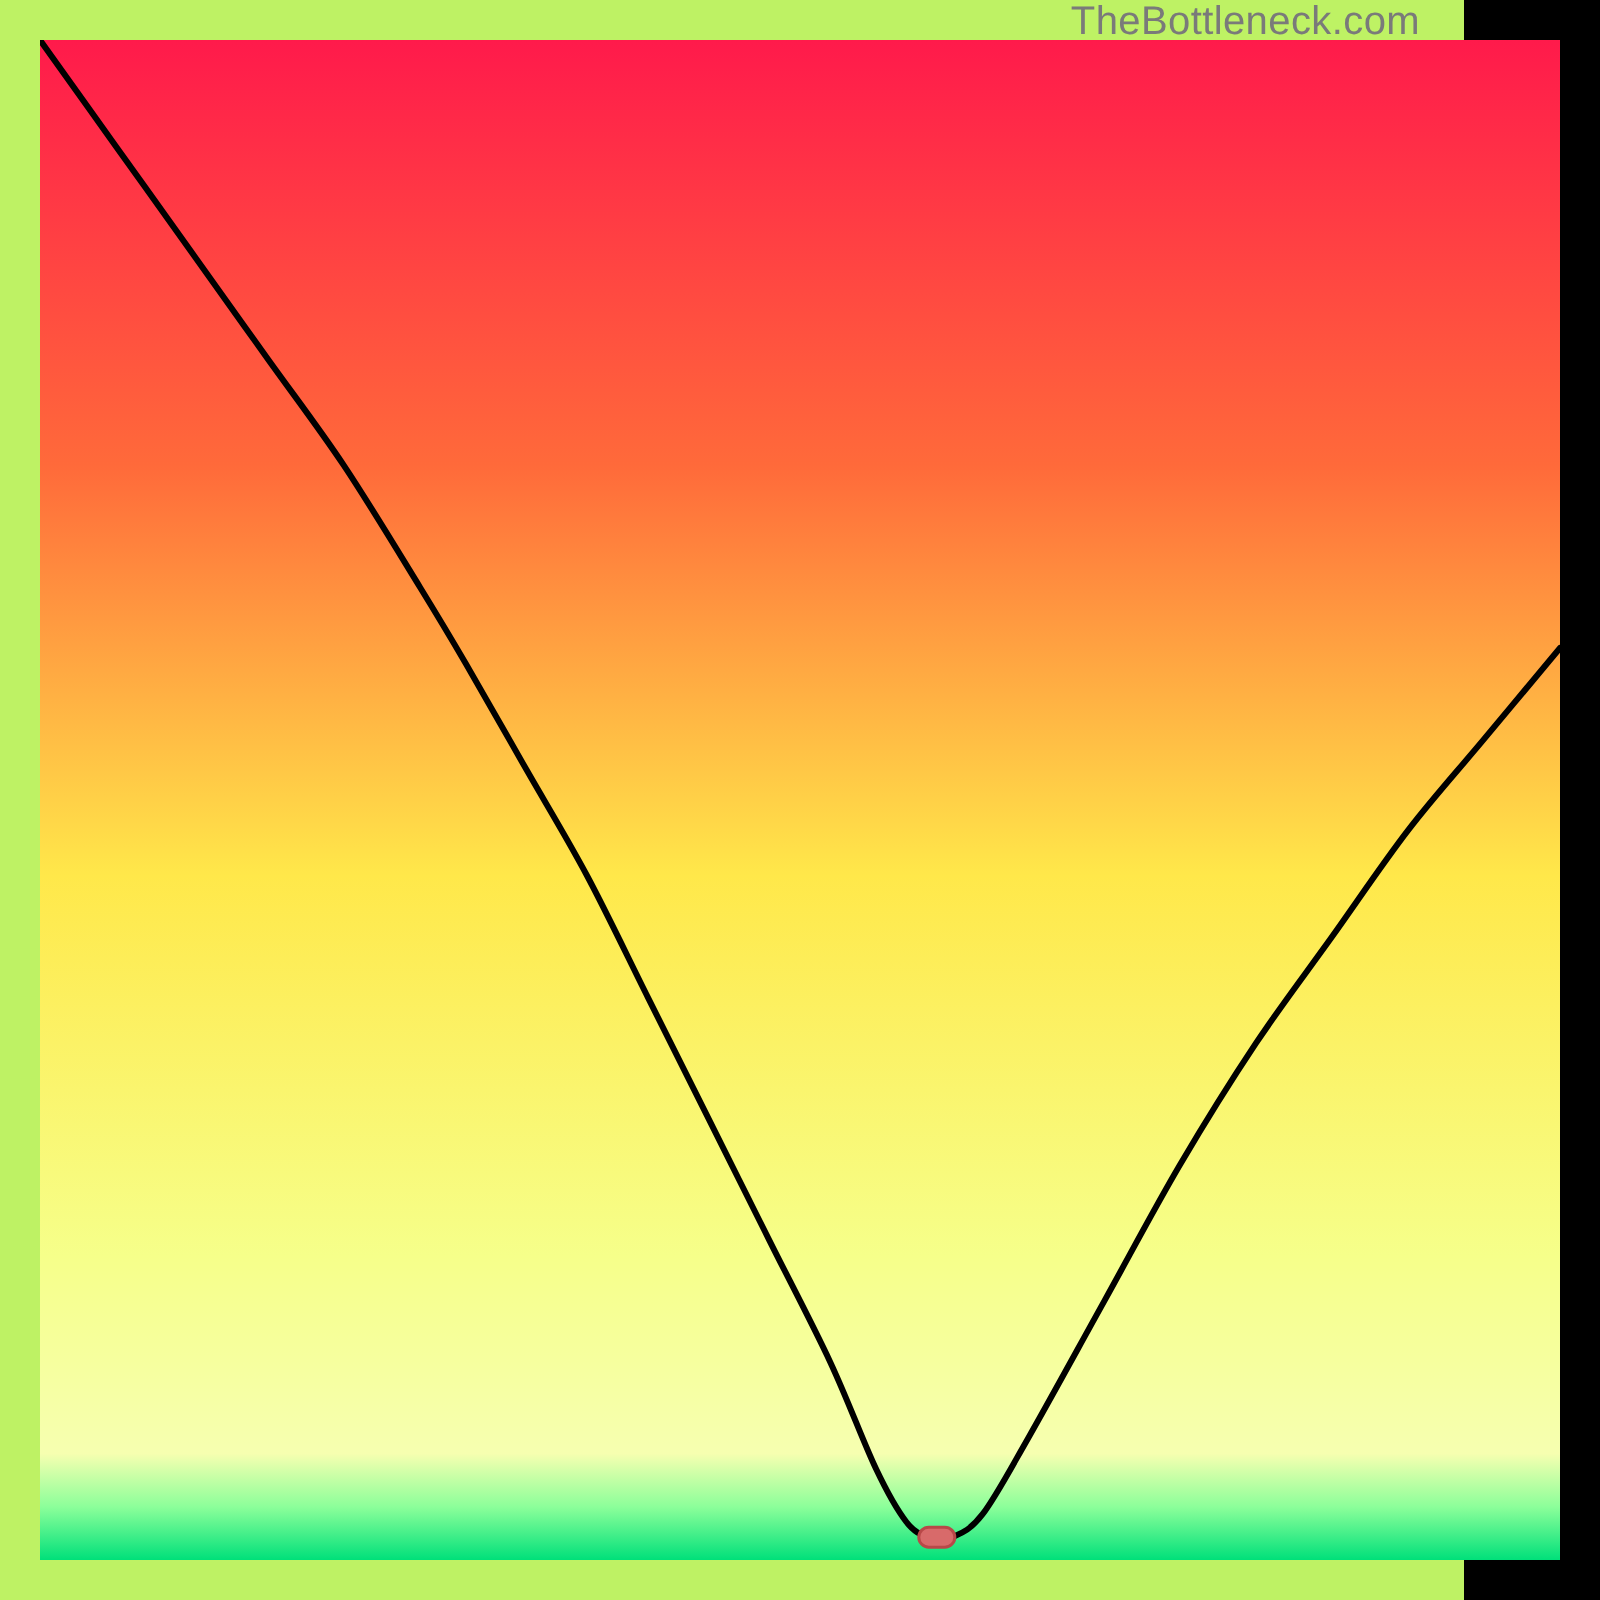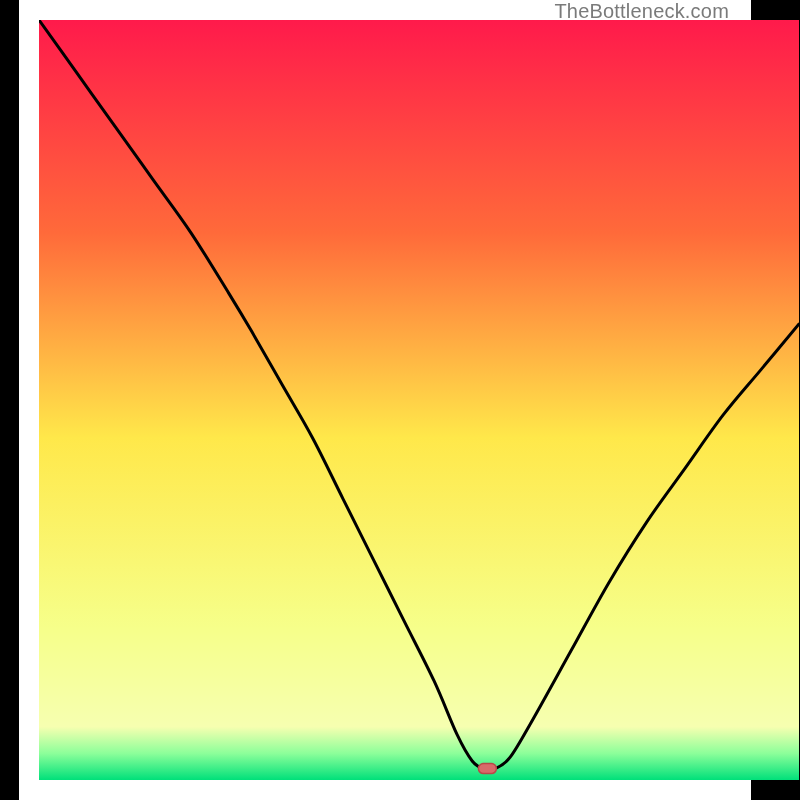--- a/index.html
+++ b/index.html
@@ -7,22 +7,21 @@
     padding: 0;
     width: 800px;
     height: 800px;
     background: #000;
     font-family: Arial, Helvetica, sans-serif;
   }
   .frame {
     position: relative;
     width: 732px;
     height: 800px;
-    background: #ffffff;
-    margin-left: 19px;
+    background: #bef264;
   }
   .plot {
     position: absolute;
     left: 20px;
     top: 20px;
     width: 760px;
     height: 760px;
     overflow: hidden;
   }
   .watermark {

